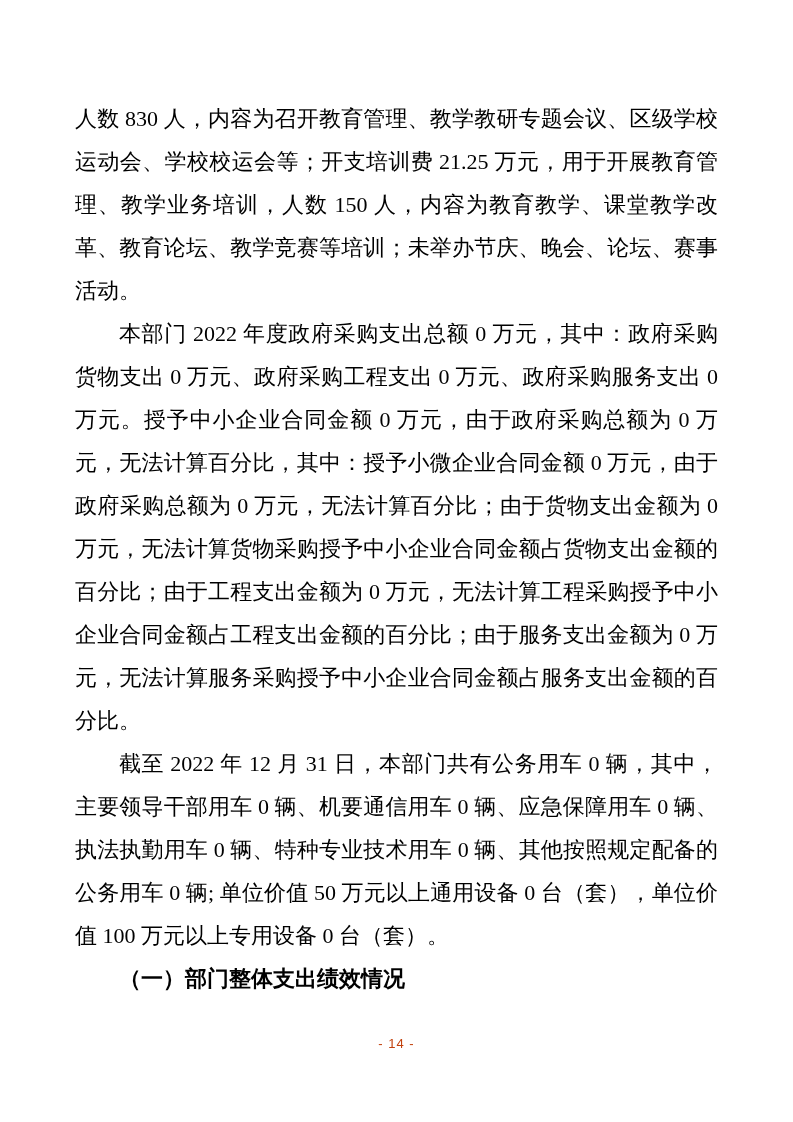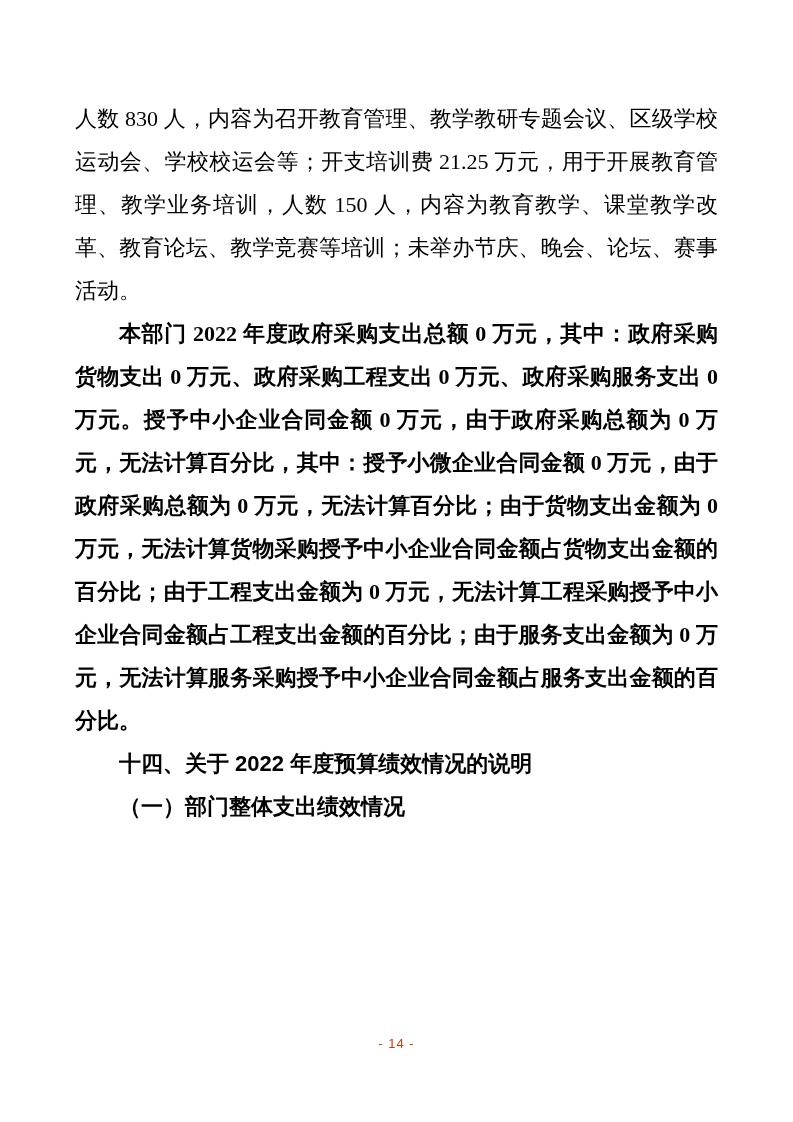--- a/index.html
+++ b/index.html
@@ -24,21 +24,20 @@
       font-size: 22px;
       line-height: 43px;
       text-align: justify;
     }
     .content p {
       margin: 0;
       padding: 0;
     }
     .para-indent {
       text-indent: 44px;
-      font-weight: bold;
     }
     .heading {
       font-weight: bold;
       text-indent: 44px;
       font-family: "Liberation Sans", "DejaVu Sans", sans-serif;
     }
     .footer {
       position: absolute;
       top: 1036px;
       left: 0;
@@ -50,17 +49,17 @@
       color: #c2410c;
     }
   </style>
 </head>
 <body>
 
 <div class="page">
   <div class="content">
     <p>人数 830 人，内容为召开教育管理、教学教研专题会议、区级学校运动会、学校校运会等；开支培训费 21.25 万元，用于开展教育管理、教学业务培训，人数 150 人，内容为教育教学、课堂教学改革、教育论坛、教学竞赛等培训；未举办节庆、晚会、论坛、赛事活动。</p>
     <p class="para-indent">本部门 2022 年度政府采购支出总额 0 万元，其中：政府采购货物支出 0 万元、政府采购工程支出 0 万元、政府采购服务支出 0 万元。授予中小企业合同金额 0 万元，由于政府采购总额为 0 万元，无法计算百分比，其中：授予小微企业合同金额 0 万元，由于政府采购总额为 0 万元，无法计算百分比；由于货物支出金额为 0 万元，无法计算货物采购授予中小企业合同金额占货物支出金额的百分比；由于工程支出金额为 0 万元，无法计算工程采购授予中小企业合同金额占工程支出金额的百分比；由于服务支出金额为 0 万元，无法计算服务采购授予中小企业合同金额占服务支出金额的百分比。</p>
-    <p class="heading">十四、关于 2022 年度预算绩效情况的说明</p>
+    <p class="para-indent">截至 2022 年 12 月 31 日，本部门共有公务用车 0 辆，其中，主要领导干部用车 0 辆、机要通信用车 0 辆、应急保障用车 0 辆、执法执勤用车 0 辆、特种专业技术用车 0 辆、其他按照规定配备的公务用车 0 辆; 单位价值 50 万元以上通用设备 0 台（套），单位价值 100 万元以上专用设备 0 台（套）。</p>
     <p class="heading">（一）部门整体支出绩效情况</p>
   </div>
   <div class="footer">- 14 -</div>
 </div>
 
 </body></html>

